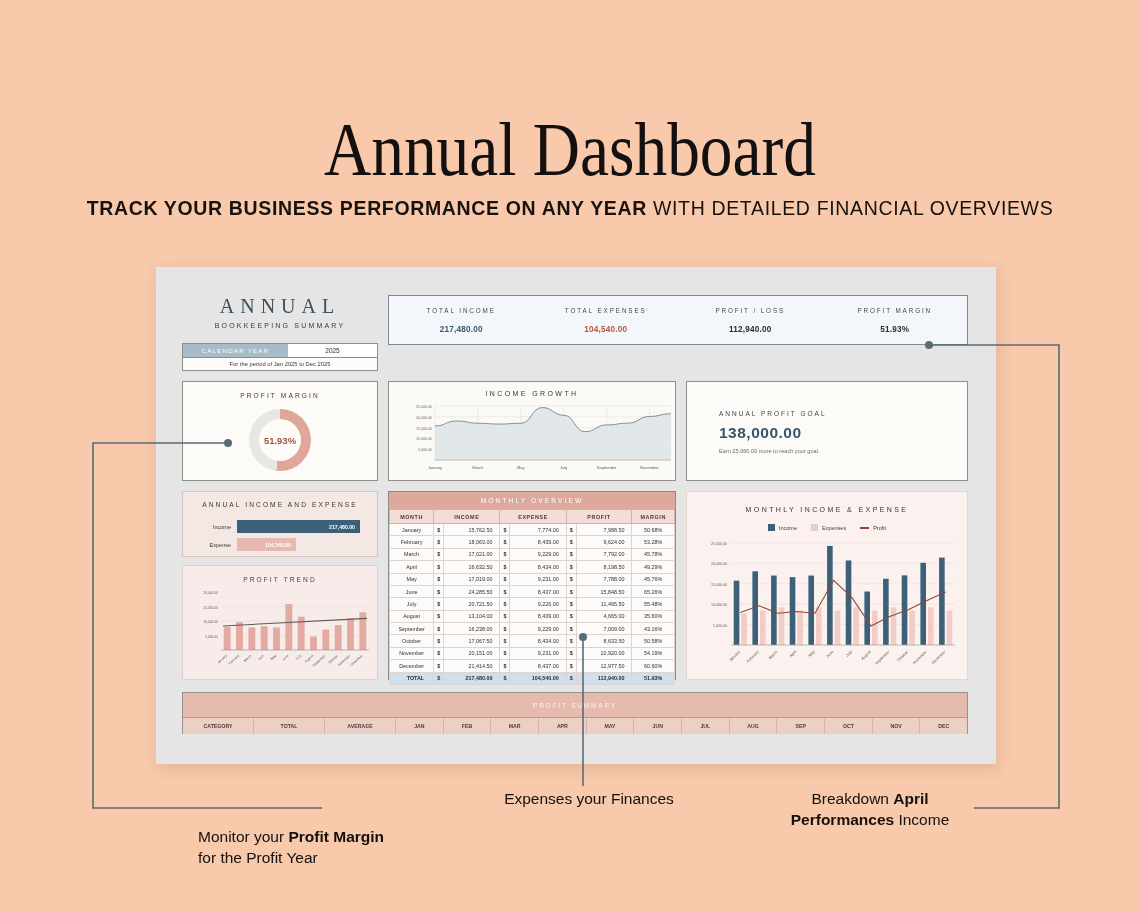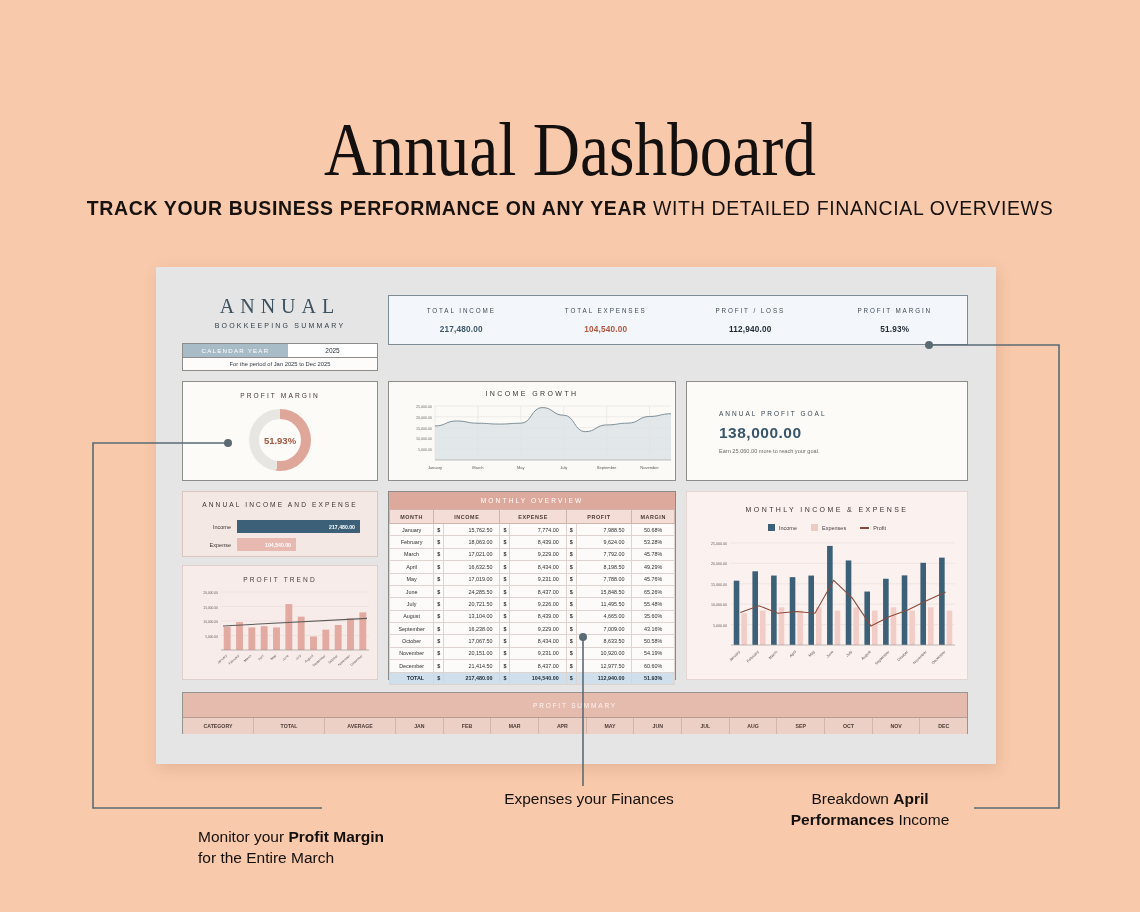--- a/index.html
+++ b/index.html
@@ -564,21 +564,21 @@
   </g>
   <g fill="#5a6b74">
     <circle cx="228" cy="443" r="4"></circle>
     <circle cx="583" cy="637" r="4"></circle>
     <circle cx="929" cy="345" r="4"></circle>
   </g>
 </svg>
 
 <div class="cap cap-1">
   <div><span>Monitor your </span><b>Profit Margin</b></div>
-  <div><span>for the Entire March</span></div>
+  <div><span>for the Profit Year</span></div>
 </div>
 <div class="cap cap-2">
   <div><span>Expenses your Finances</span></div>
 </div>
 <div class="cap cap-3">
   <div><span>Breakdown </span><b>April</b></div>
   <div><b>Performances</b><span> Income</span></div>
 </div>
 
 </body></html>

